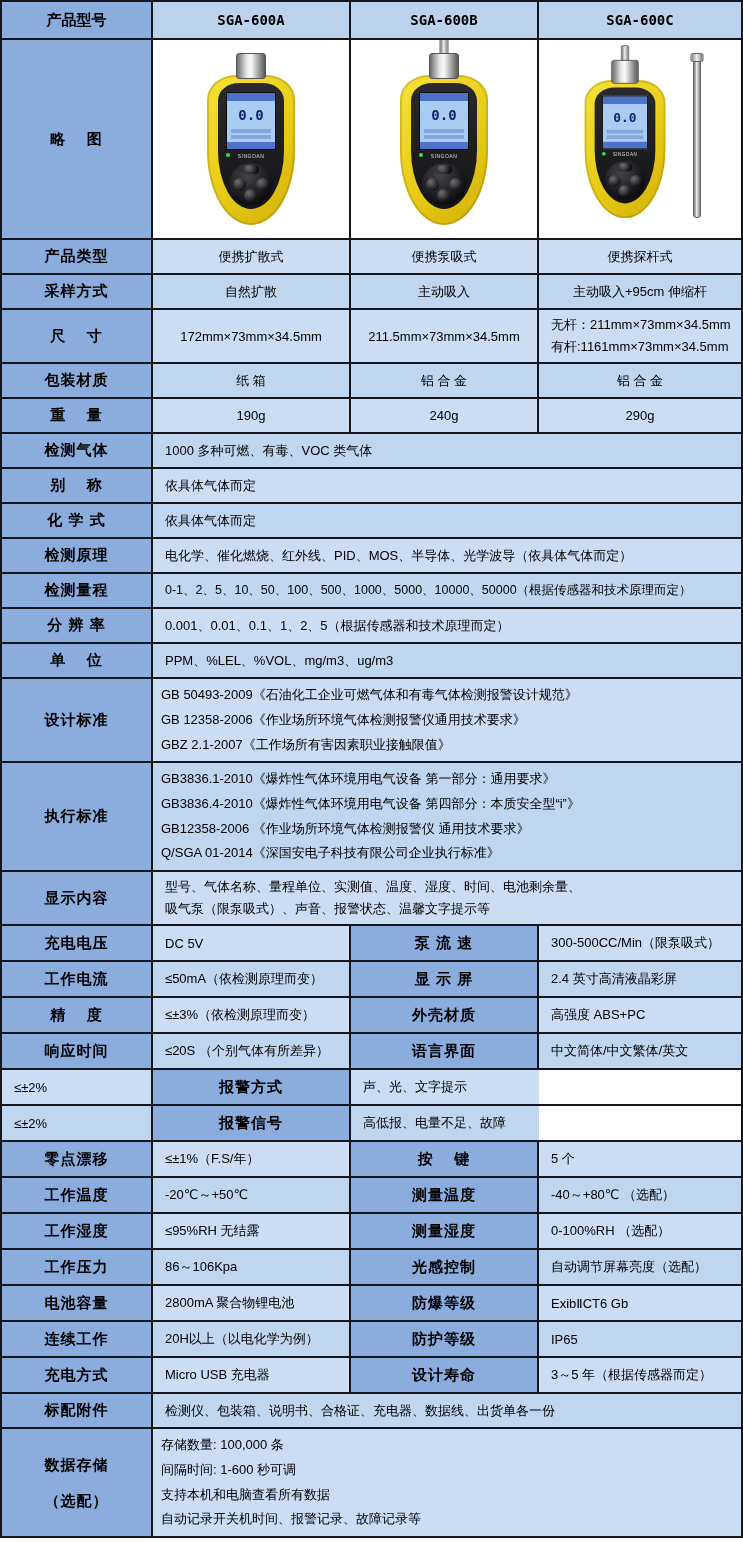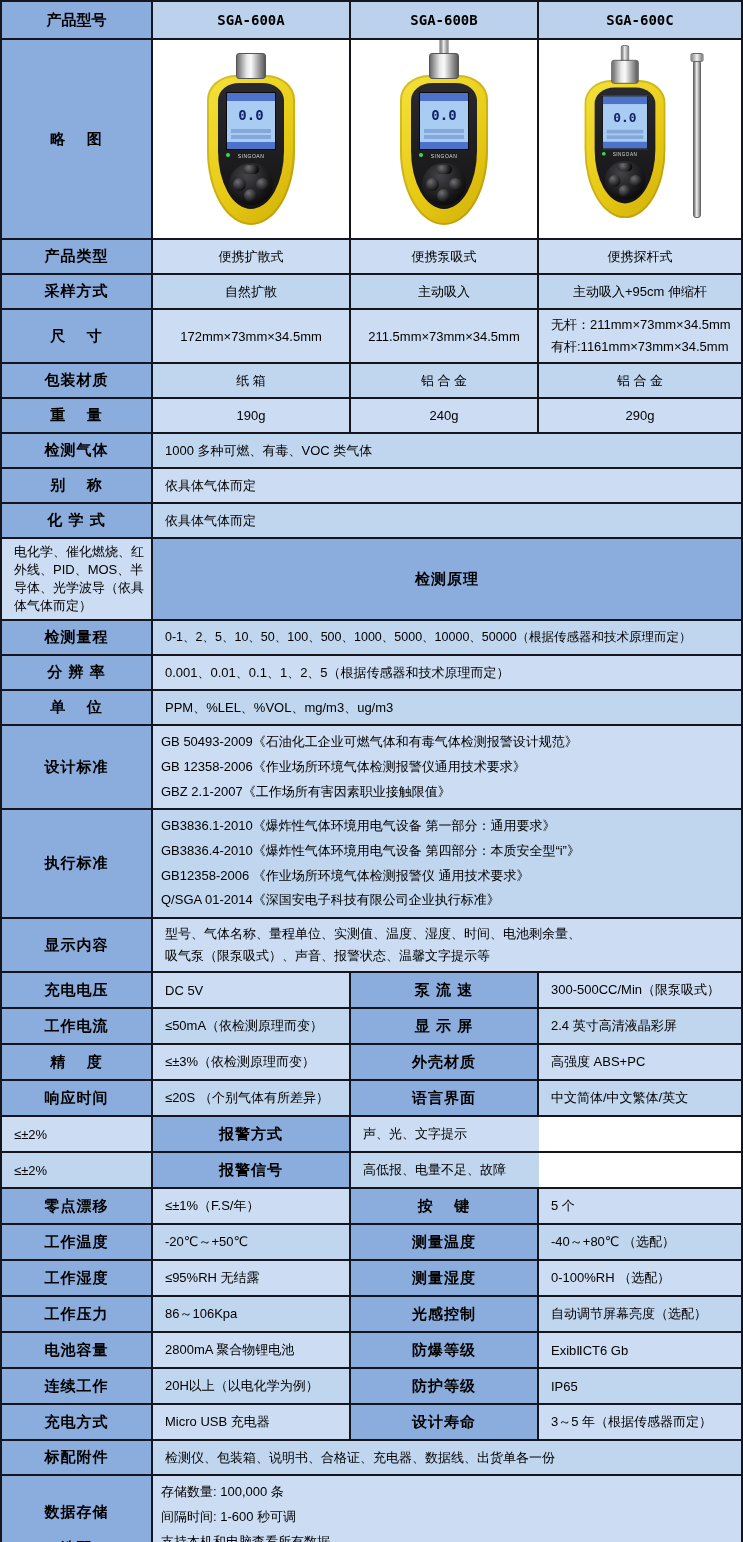--- a/index.html
+++ b/index.html
@@ -251,22 +251,22 @@
   </div>
   <div class="row r2">
     <div class="cell lbl">别    称</div>
     <div class="cell val left">依具体气体而定</div>
   </div>
   <div class="row r2">
     <div class="cell lbl">化 学 式</div>
     <div class="cell val valB left">依具体气体而定</div>
   </div>
   <div class="row r2">
+    <div class="cell lbl">检测原理</div>
     <div class="cell val left">电化学、催化燃烧、红外线、PID、MOS、半导体、光学波导（依具体气体而定）</div>
-    <div class="cell lbl">检测原理</div>
   </div>
   <div class="row r2">
     <div class="cell lbl">检测量程</div>
     <div class="cell val valB left" style="font-size:12.5px">0-1、2、5、10、50、100、500、1000、5000、10000、50000（根据传感器和技术原理而定）</div>
   </div>
   <div class="row r2">
     <div class="cell lbl">分 辨 率</div>
     <div class="cell val left">0.001、0.01、0.1、1、2、5（根据传感器和技术原理而定）</div>
   </div>
   <div class="row r2">

